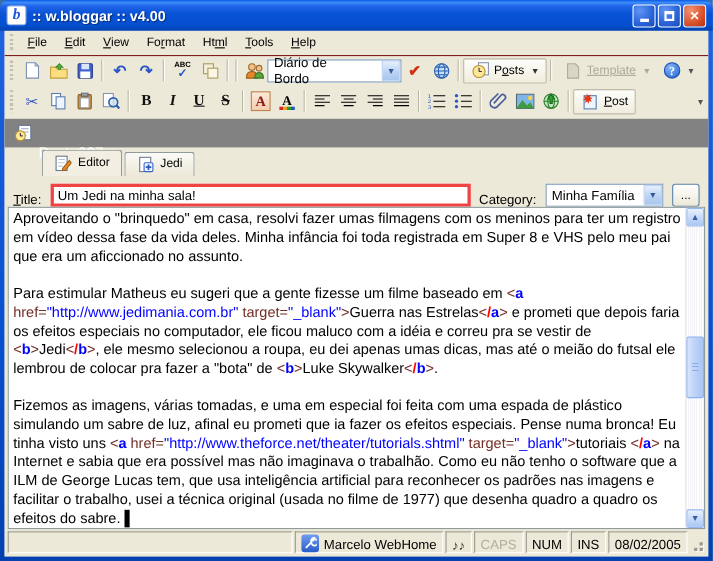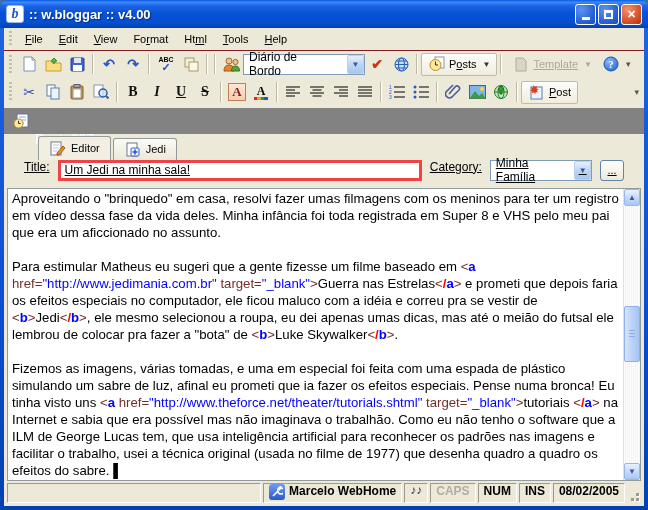--- a/index.html
+++ b/index.html
@@ -59,21 +59,21 @@
   .postheader{height:26px;background:var(--header_bg);display:flex;align-items:center;
     padding:0 8px;gap:6px;margin-top:2px;}
   .postheader .ph-title{color:#fff;font-size:14px;margin-top:36px;}
   
   .tabs{height:26px;display:flex;align-items:flex-end;padding:2px 6px 0 6px;gap:2px;margin-left:28px;}
   .tab{height:22px;display:flex;align-items:center;gap:5px;padding:0 10px;
     border:1px solid #919b9c;border-bottom:none;border-radius:3px 3px 0 0;
     background:linear-gradient(#fbfaf6,#ece9d8);}
   .tab.active{height:24px;background:#f2efe2;}
   
-  .fieldrow{height:29px;display:flex;align-items:flex-start;padding:0 20px;gap:8px;text-decoration:underline;}
+  .fieldrow{height:29px;display:flex;align-items:flex-end;padding:0 8px;gap:8px;}
   .fieldrow label{font-size:12px;}
   .txtinput{width:398px;height:21px;background:#fff;border:3px solid #ef4444;
     padding:0 4px;font-size:12px;display:flex;align-items:center;}
   .cat-combo{width:112px;margin-left:auto;}
   .dots-btn{width:26px;height:21px;border:1px solid #5f84ad;border-radius:3px;
     background:linear-gradient(#ffffff,#ece9d8);display:flex;align-items:center;justify-content:center;}
   
   .editorwrap{flex:1;margin:0 3px;background:#fff;border:1px solid #919b9c;position:relative;display:flex;}
   .editorbody{flex:1;padding:1px 4px;font-size:13.2px;line-height:17px;color:#000;
     white-space:pre-wrap;overflow:hidden;}
@@ -89,22 +89,22 @@
   .sarrow{height:17px;display:flex;align-items:center;justify-content:center;font-size:8px;color:#3b5aa5;
     border:1px solid #97b7f1;border-radius:2px;
     background:linear-gradient(180deg,#e9f1fe,#c4d8f8 55%,#aac6f2);}
   .strack{flex:1;position:relative;}
   .sthumb{position:absolute;left:0;right:0;top:100px;height:56px;border:1px solid #90b1ef;border-radius:2px;
     background:linear-gradient(90deg,#d7e4fc,#bcd2f8 50%,#a8c4f4);}
   .sthumb::after{content:"";position:absolute;left:4px;right:4px;top:50%;height:8px;margin-top:-4px;
     background:repeating-linear-gradient(180deg,#8cabE8 0 1px,transparent 1px 3px);}
   
   .statusbar{height:25px;display:flex;align-items:stretch;gap:2px;padding:2px 3px 3px 3px;}
-  .panel{border:1px solid;border-color:#9c9a8f #fff #fff #9c9a8f;display:flex;align-items:flex-start;
-    padding:0 5px;gap:4px;font-size:12px;font-weight:bold;}
+  .panel{border:1px solid;border-color:#9c9a8f #fff #fff #9c9a8f;display:flex;align-items:flex-end;
+    padding:0 5px;gap:4px;font-size:12px;}
   .panel.flexfill{flex:1;}
   .caps-off{color:#b1ada0;}
   .gripper{width:14px;position:relative;border:none;}
   .gripper i{position:absolute;width:3px;height:3px;background:#9c9a8f;box-shadow:1px 1px 0 #fff;}
   .gripper i:nth-child(1){right:2px;bottom:2px;}
   .gripper i:nth-child(2){right:7px;bottom:2px;}
   .gripper i:nth-child(3){right:2px;bottom:7px;}
   
   .ic{display:inline-flex;width:17px;height:17px;align-items:center;justify-content:center;}
   svg{display:block;}

